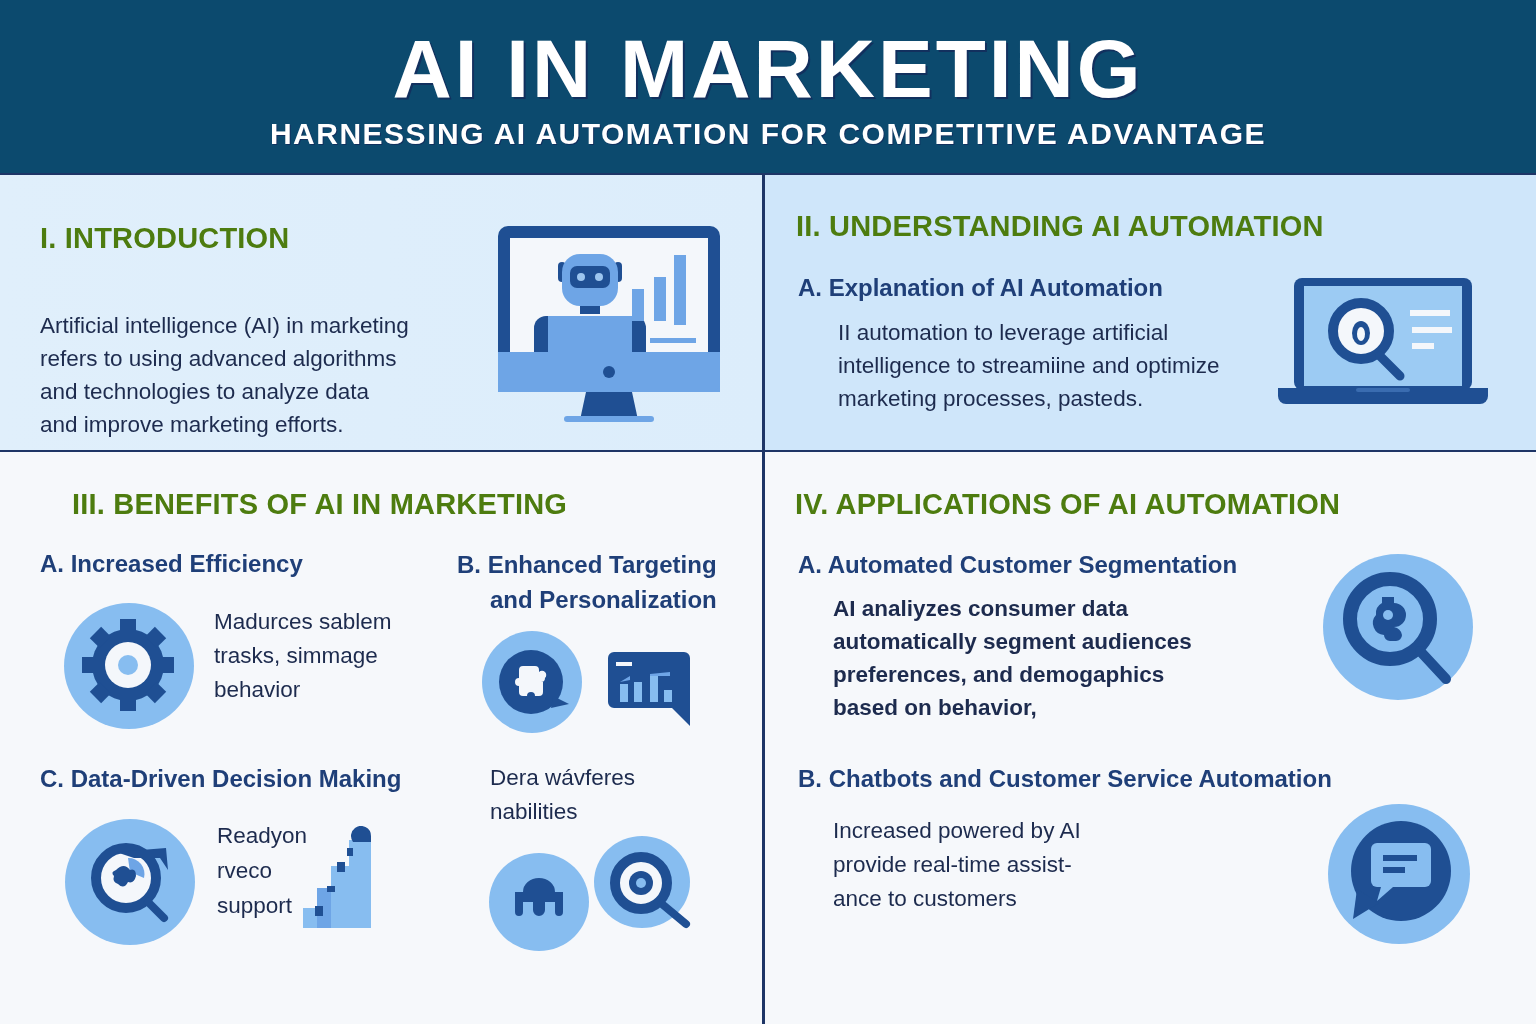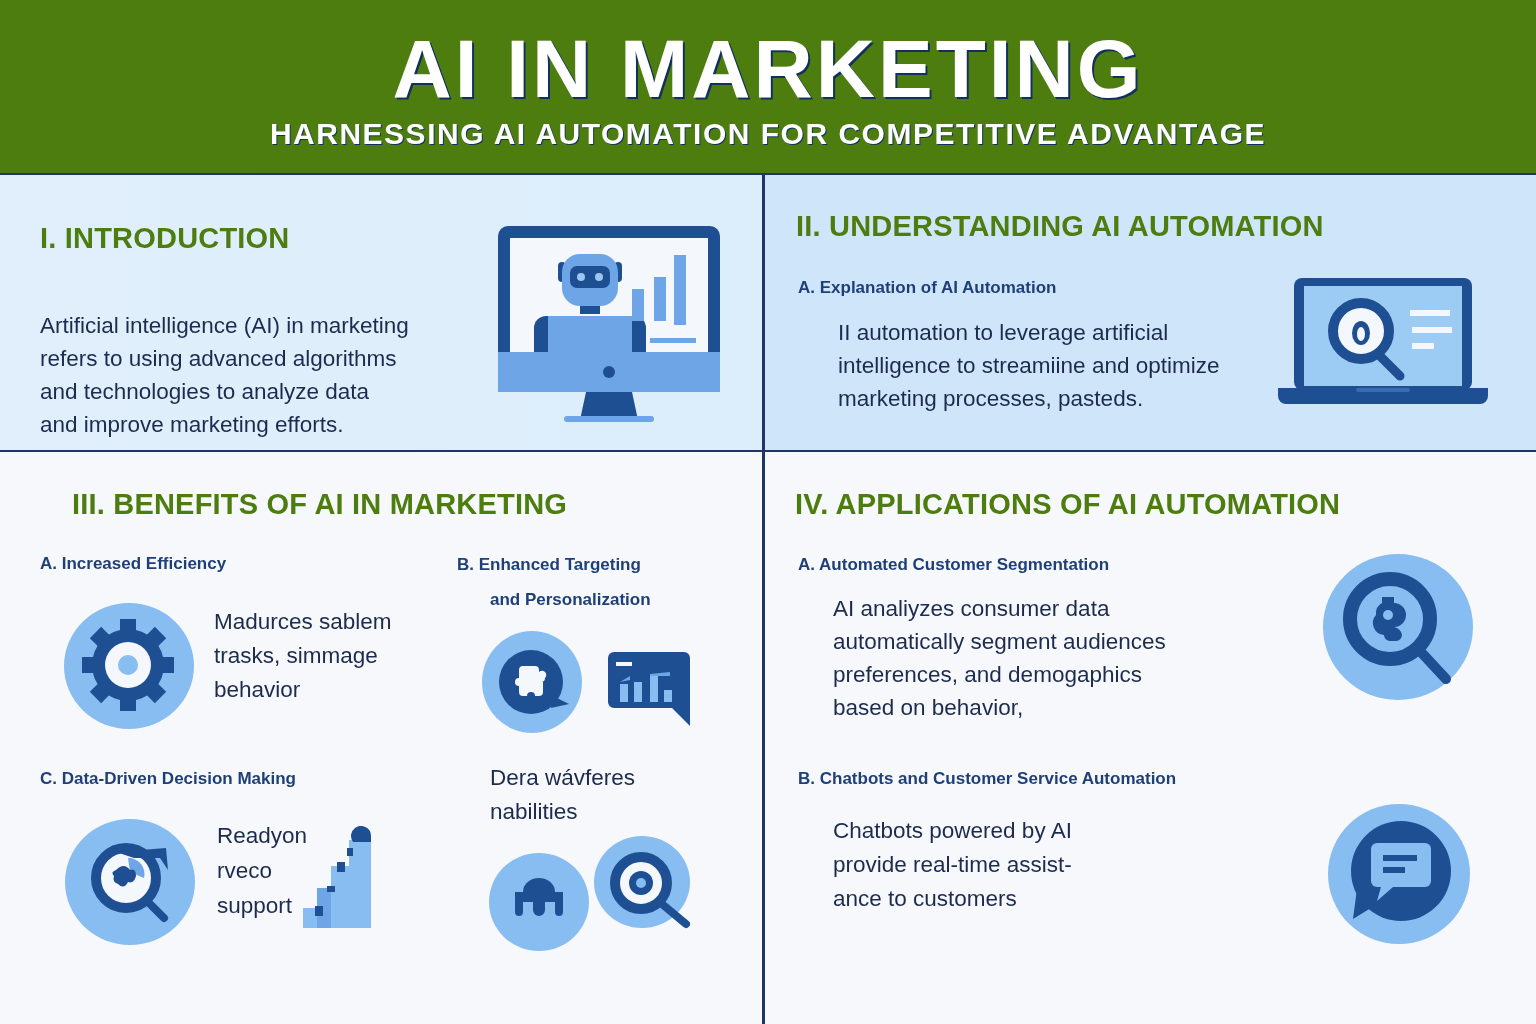--- a/index.html
+++ b/index.html
@@ -1,34 +1,34 @@
 <!DOCTYPE html>
 <html><head>
 <meta charset="utf-8">
 <style>
   * { box-sizing: border-box; margin: 0; padding: 0; }
   html, body { width: 1536px; height: 1024px; overflow: hidden; }
   body { font-family: "Liberation Sans", "DejaVu Sans", sans-serif; background: #f6f8fb; color: #1d2b4e; position: relative; }
 
-  .header { position: absolute; left: 0; top: 0; width: 1536px; height: 174px; background: #4d7c0f; text-align: center; }
+  .header { position: absolute; left: 0; top: 0; width: 1536px; height: 174px; background: #0c4a6e; text-align: center; }
   .header .title { position: absolute; left: 0; right: 0; top: 24px; font-size: 82px; font-weight: 700; color: #ffffff; letter-spacing: 3px; line-height: 90px; text-shadow: 2px 2px 0 #12305e; }
   .header .subtitle { position: absolute; left: 0; right: 0; top: 116px; font-size: 30px; font-weight: 700; color: #ffffff; letter-spacing: 1.5px; line-height: 36px; text-shadow: 1px 1px 0 #12305e; }
 
   .panel { position: absolute; }
   .p1 { left: 0; top: 174px; width: 762px; height: 276px; background: linear-gradient(90deg,#e0effb,#dcedfb); }
   .p2 { left: 765px; top: 174px; width: 771px; height: 276px; background: #cfe6fa; }
   .p3 { left: 0; top: 452px; width: 762px; height: 572px; background: #f6f8fb; }
   .p4 { left: 765px; top: 452px; width: 771px; height: 572px; background: #f6f8fb; }
 
   .vline { position: absolute; left: 762px; top: 174px; width: 3px; height: 850px; background: #1e3566; }
   .hline { position: absolute; left: 0; top: 450px; width: 1536px; height: 2px; background: #1e3566; }
   .hline-top { position: absolute; left: 0; top: 173px; width: 1536px; height: 2px; background: #1e3566; }
 
   .h-section { position: absolute; font-size: 29px; font-weight: 700; color: #4d7c0f; letter-spacing: 0.2px; white-space: nowrap; }
-  .h-sub { position: absolute; font-size: 17px; font-weight: 700; color: #1f3f78; white-space: nowrap; line-height: 35px; }
+  .h-sub { position: absolute; font-size: 24px; font-weight: 700; color: #1f3f78; white-space: nowrap; line-height: 35px; }
   .body-text { position: absolute; font-size: 22.5px; color: #1d2b4e; line-height: 33px; }
   .body-text span { display: block; white-space: nowrap; }
 
   .icon { position: absolute; }
 </style>
 </head>
 <body>
 
 <div class="header">
   <div class="title">AI IN MARKETING</div>
@@ -176,37 +176,37 @@
   <ellipse cx="48" cy="46" rx="48" ry="46" fill="#87bdf0"></ellipse>
   <circle cx="47" cy="47" r="26" fill="#f4f7fb" stroke="#1f4f93" stroke-width="10"></circle>
   <circle cx="47" cy="47" r="12" fill="#1f4f93"></circle>
   <circle cx="47" cy="47" r="5" fill="#87bdf0"></circle>
   <line x1="68" y1="68" x2="92" y2="88" stroke="#1f4f93" stroke-width="8" stroke-linecap="round"></line>
 </svg>
 
 <div class="h-section" style="left:795px;top:488px;">IV. APPLICATIONS OF AI AUTOMATION</div>
 
 <div class="h-sub" style="left:798px;top:547px;">A. Automated Customer Segmentation</div>
-<div class="body-text" style="left:833px;top:592px;">
+<div class="body-text" style="left:833px;top:592px;font-weight:bold;">
   <span>AI analiyzes consumer data</span>
   <span>automatically segment audiences</span>
   <span>preferences, and demogaphics</span>
   <span>based on behavior,</span>
 </div>
 <svg class="icon" style="left:1322px;top:553px;" width="152" height="148" viewBox="0 0 152 148">
   <ellipse cx="76" cy="74" rx="75" ry="73" fill="#87bdf0"></ellipse>
   <circle cx="68" cy="66" r="40" fill="#87bdf0" stroke="#1f4f93" stroke-width="14"></circle>
   <line x1="98" y1="98" x2="124" y2="126" stroke="#1f4f93" stroke-width="10" stroke-linecap="round"></line>
   <path d="M60 44 h12 v6 a12 12 0 0 1 0 24 a10 10 0 0 1 8 8 a6 6 0 0 1 -6 6 h-6 a6 6 0 0 1 -6 -6 a12 12 0 0 1 -8 -20 a12 12 0 0 1 6 -12 z" fill="#1f4f93"></path>
   <circle cx="66" cy="62" r="5" fill="#87bdf0"></circle>
 </svg>
 
 <div class="h-sub" style="left:798px;top:761px;">B. Chatbots and Customer Service Automation</div>
 <div class="body-text" style="left:833px;top:814px;line-height:34px;">
-  <span>Chatbots powered by AI</span>
+  <span>Increased powered by AI</span>
   <span>provide real-time assist-</span>
   <span>ance to customers</span>
 </div>
 <svg class="icon" style="left:1327px;top:803px;" width="146" height="142" viewBox="0 0 146 142">
   <ellipse cx="72" cy="71" rx="71" ry="70" fill="#87bdf0"></ellipse>
   <circle cx="74" cy="68" r="50" fill="#1f4f93"></circle>
   <path d="M30 86 L26 116 L52 100 Z" fill="#1f4f93"></path>
   <rect x="44" y="40" width="60" height="44" rx="6" fill="#87bdf0"></rect>
   <path d="M54 84 L50 98 L66 84Z" fill="#87bdf0"></path>
   <rect x="56" y="52" width="34" height="6" fill="#1f4f93"></rect>

